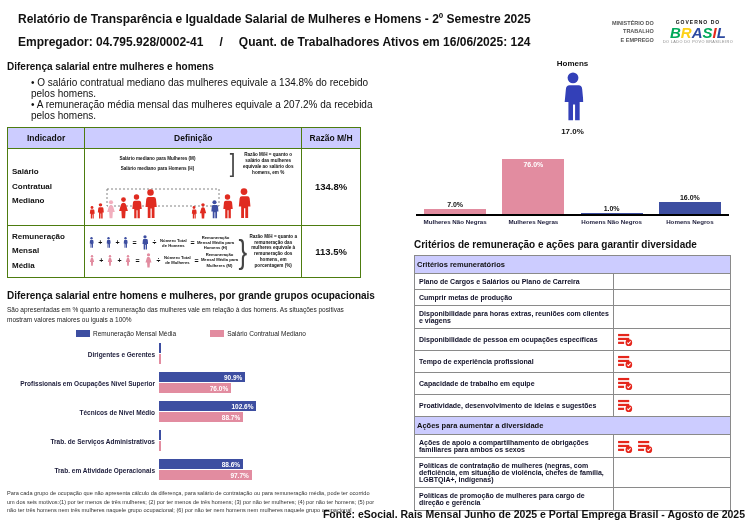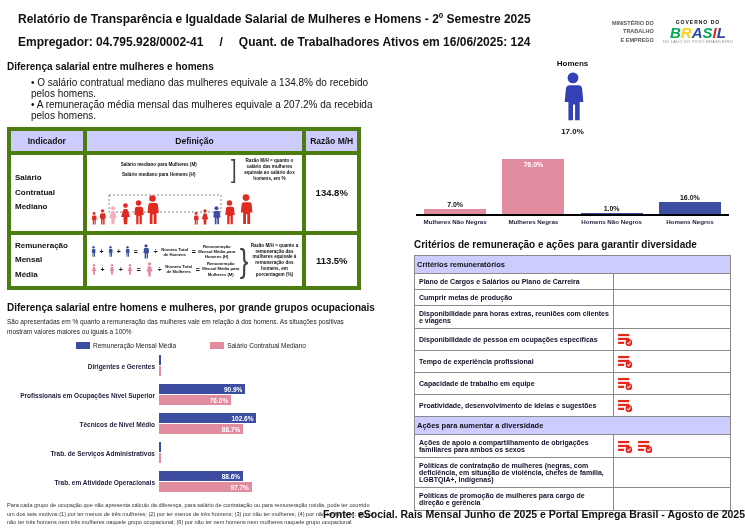--- a/index.html
+++ b/index.html
@@ -17,21 +17,21 @@
   .gov-bottom{font-size:3.8px;color:#888;letter-spacing:.4px;}
   
   .cols{display:flex;padding:4px 14px 0 7px;gap:39px;}
   .colL{flex:0 0 356px;}
   .colR{flex:1;min-width:0;}
   .sec-title{font-size:10px;font-weight:bold;margin:4px 0 5px 0;}
   .bullet{font-size:10px;margin:0 0 0 24px;}
   .bullet::before{content:"• ";}
   
   table.ind{border-collapse:collapse;width:354px;margin-top:6px;}
-  table.ind th,table.ind td{border:4px solid #4d7c0f;}
+  table.ind th,table.ind td{border:1px solid #4d7c0f;}
   table.ind th{background:#ccccff;font-size:8.5px;font-weight:bold;padding:5px 2px;}
   td.ind-name{font-size:8px;font-weight:bold;padding:4px;width:88px;line-height:1.8;}
   td.ratio{font-size:9.5px;font-weight:bold;text-align:center;width:86px;}
   td.defcell{width:170px;padding:3px 2px;}
   .def-top{display:flex;align-items:center;gap:2px;}
   .def-lines{font-size:4.6px;font-weight:bold;line-height:2.2;text-align:center;flex:1;}
   .brace{font-size:20px;font-weight:100;color:#444;transform:scaleY(1.3);}
   .def-note{font-size:4.6px;font-weight:bold;text-align:center;width:62px;line-height:1.3;}
   .formula-line{display:flex;align-items:center;gap:2px;margin:2px 0;}
   .f-op{font-size:7px;font-weight:bold;}

